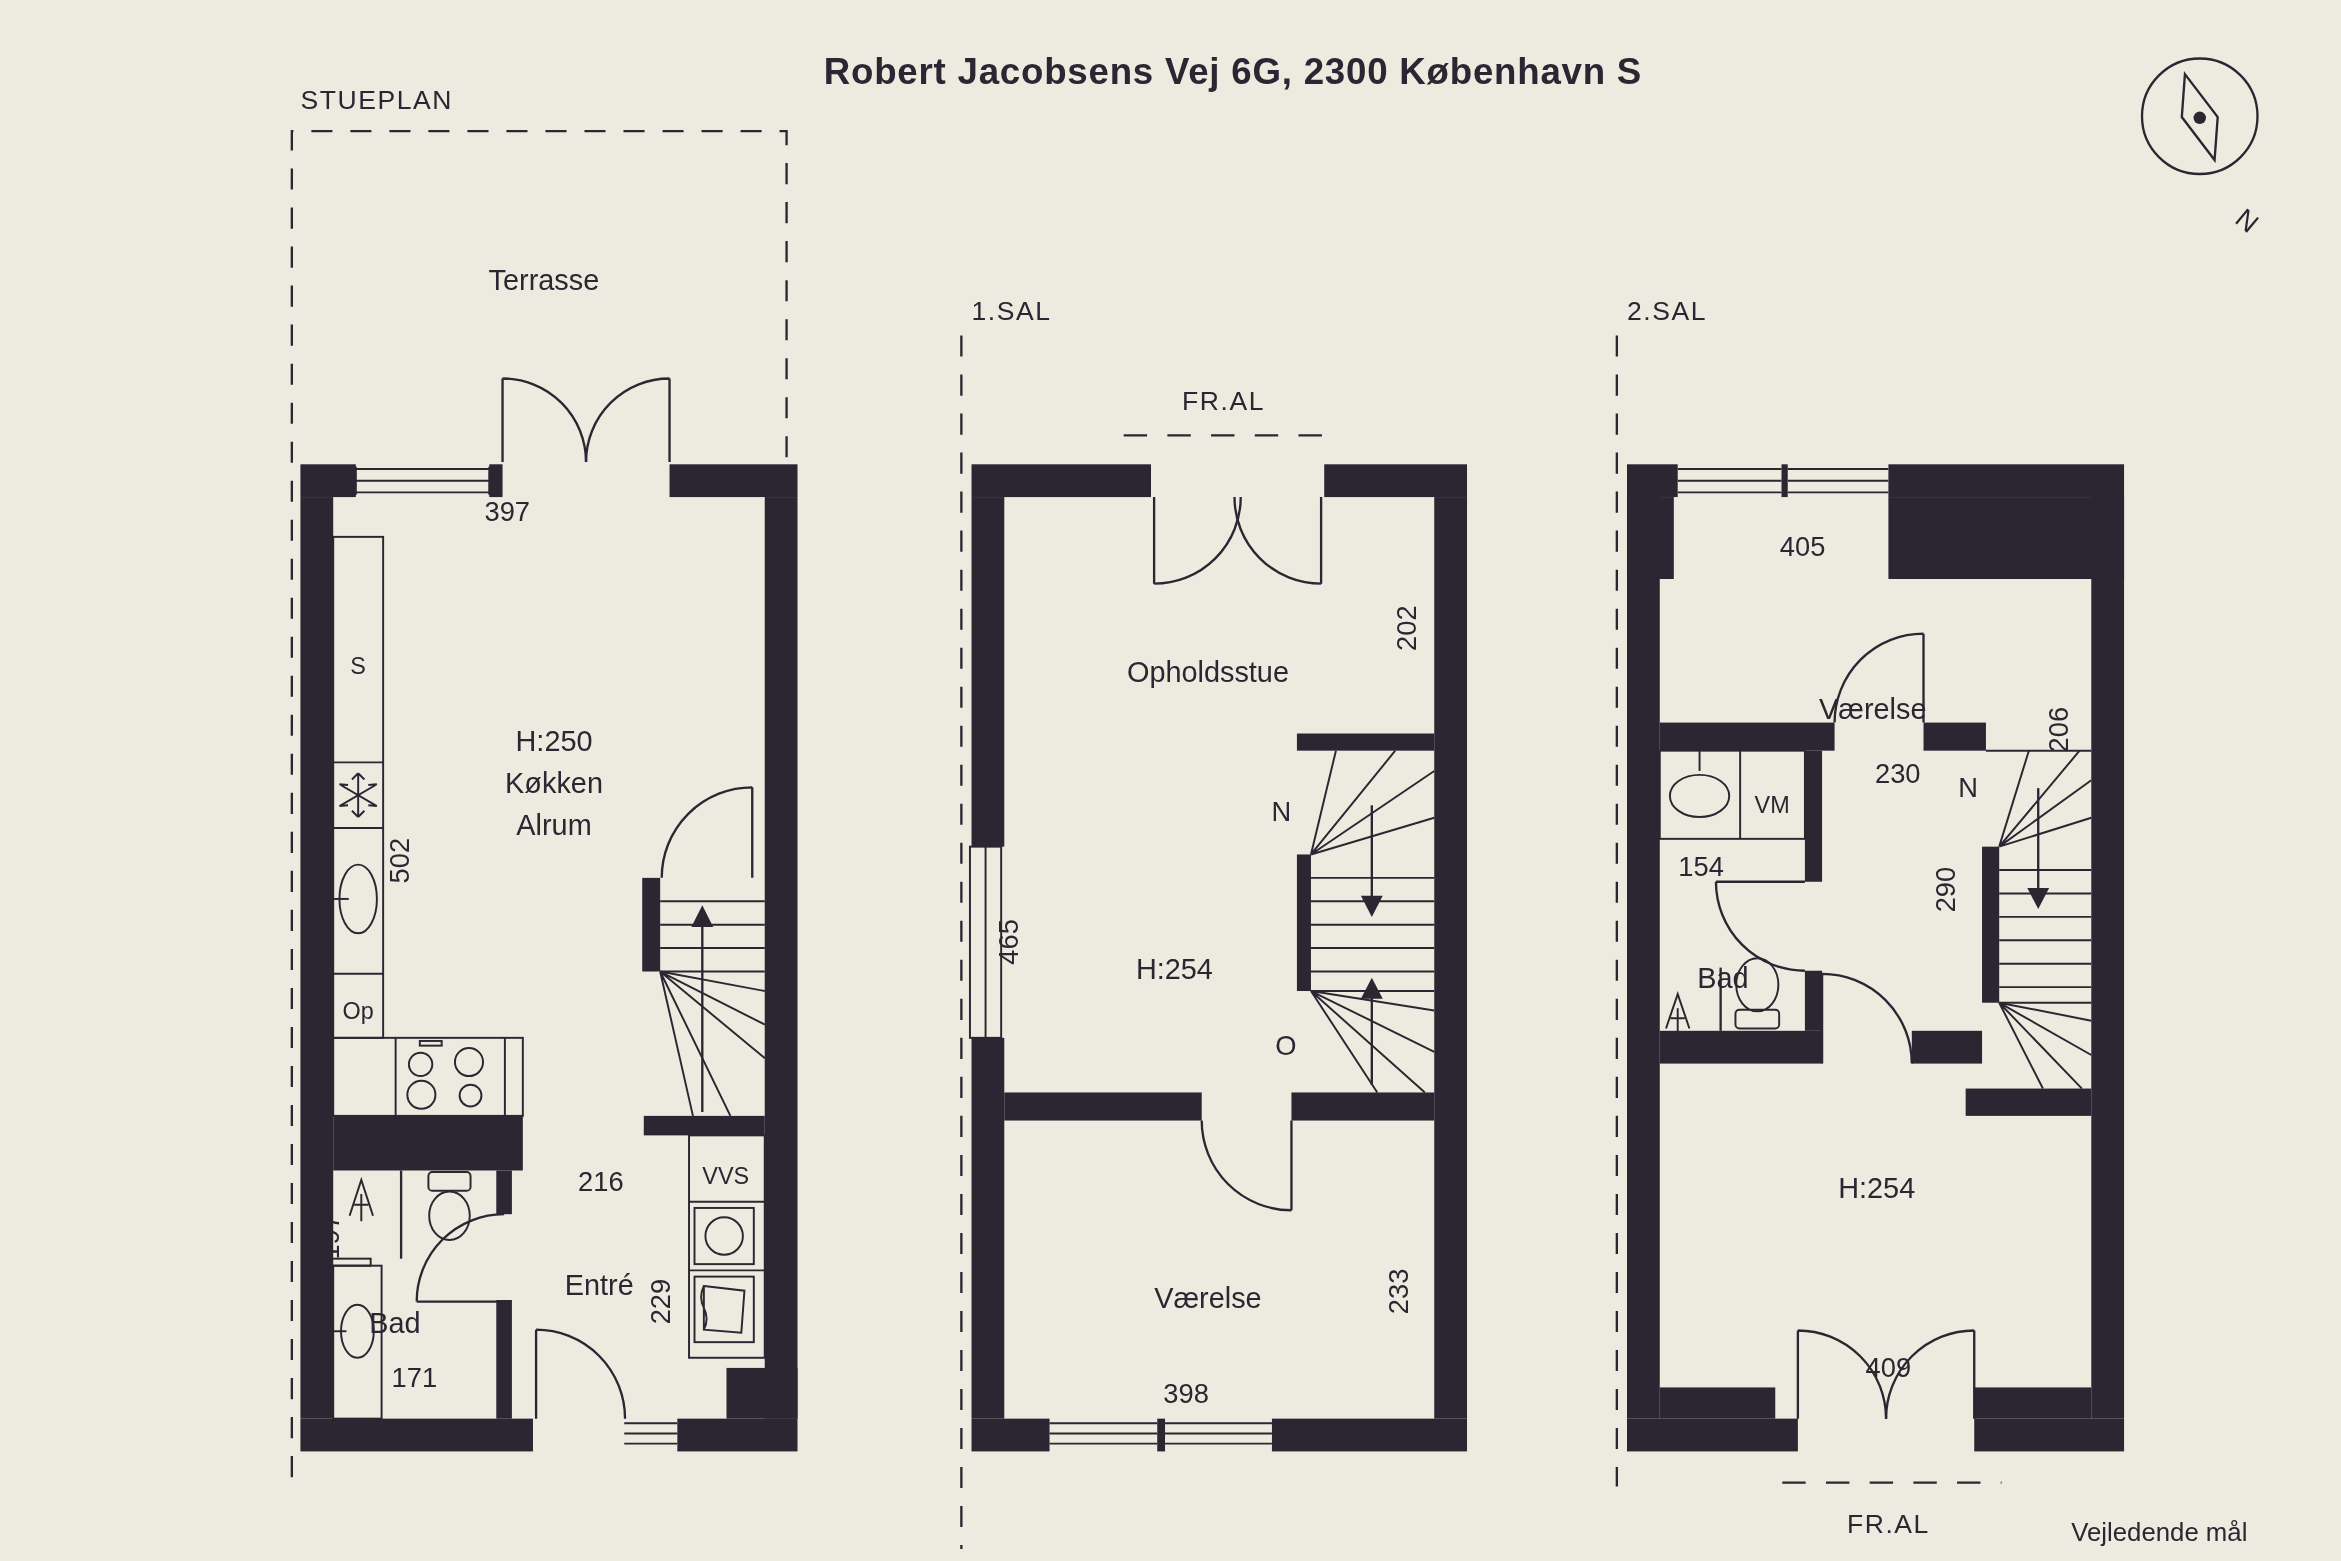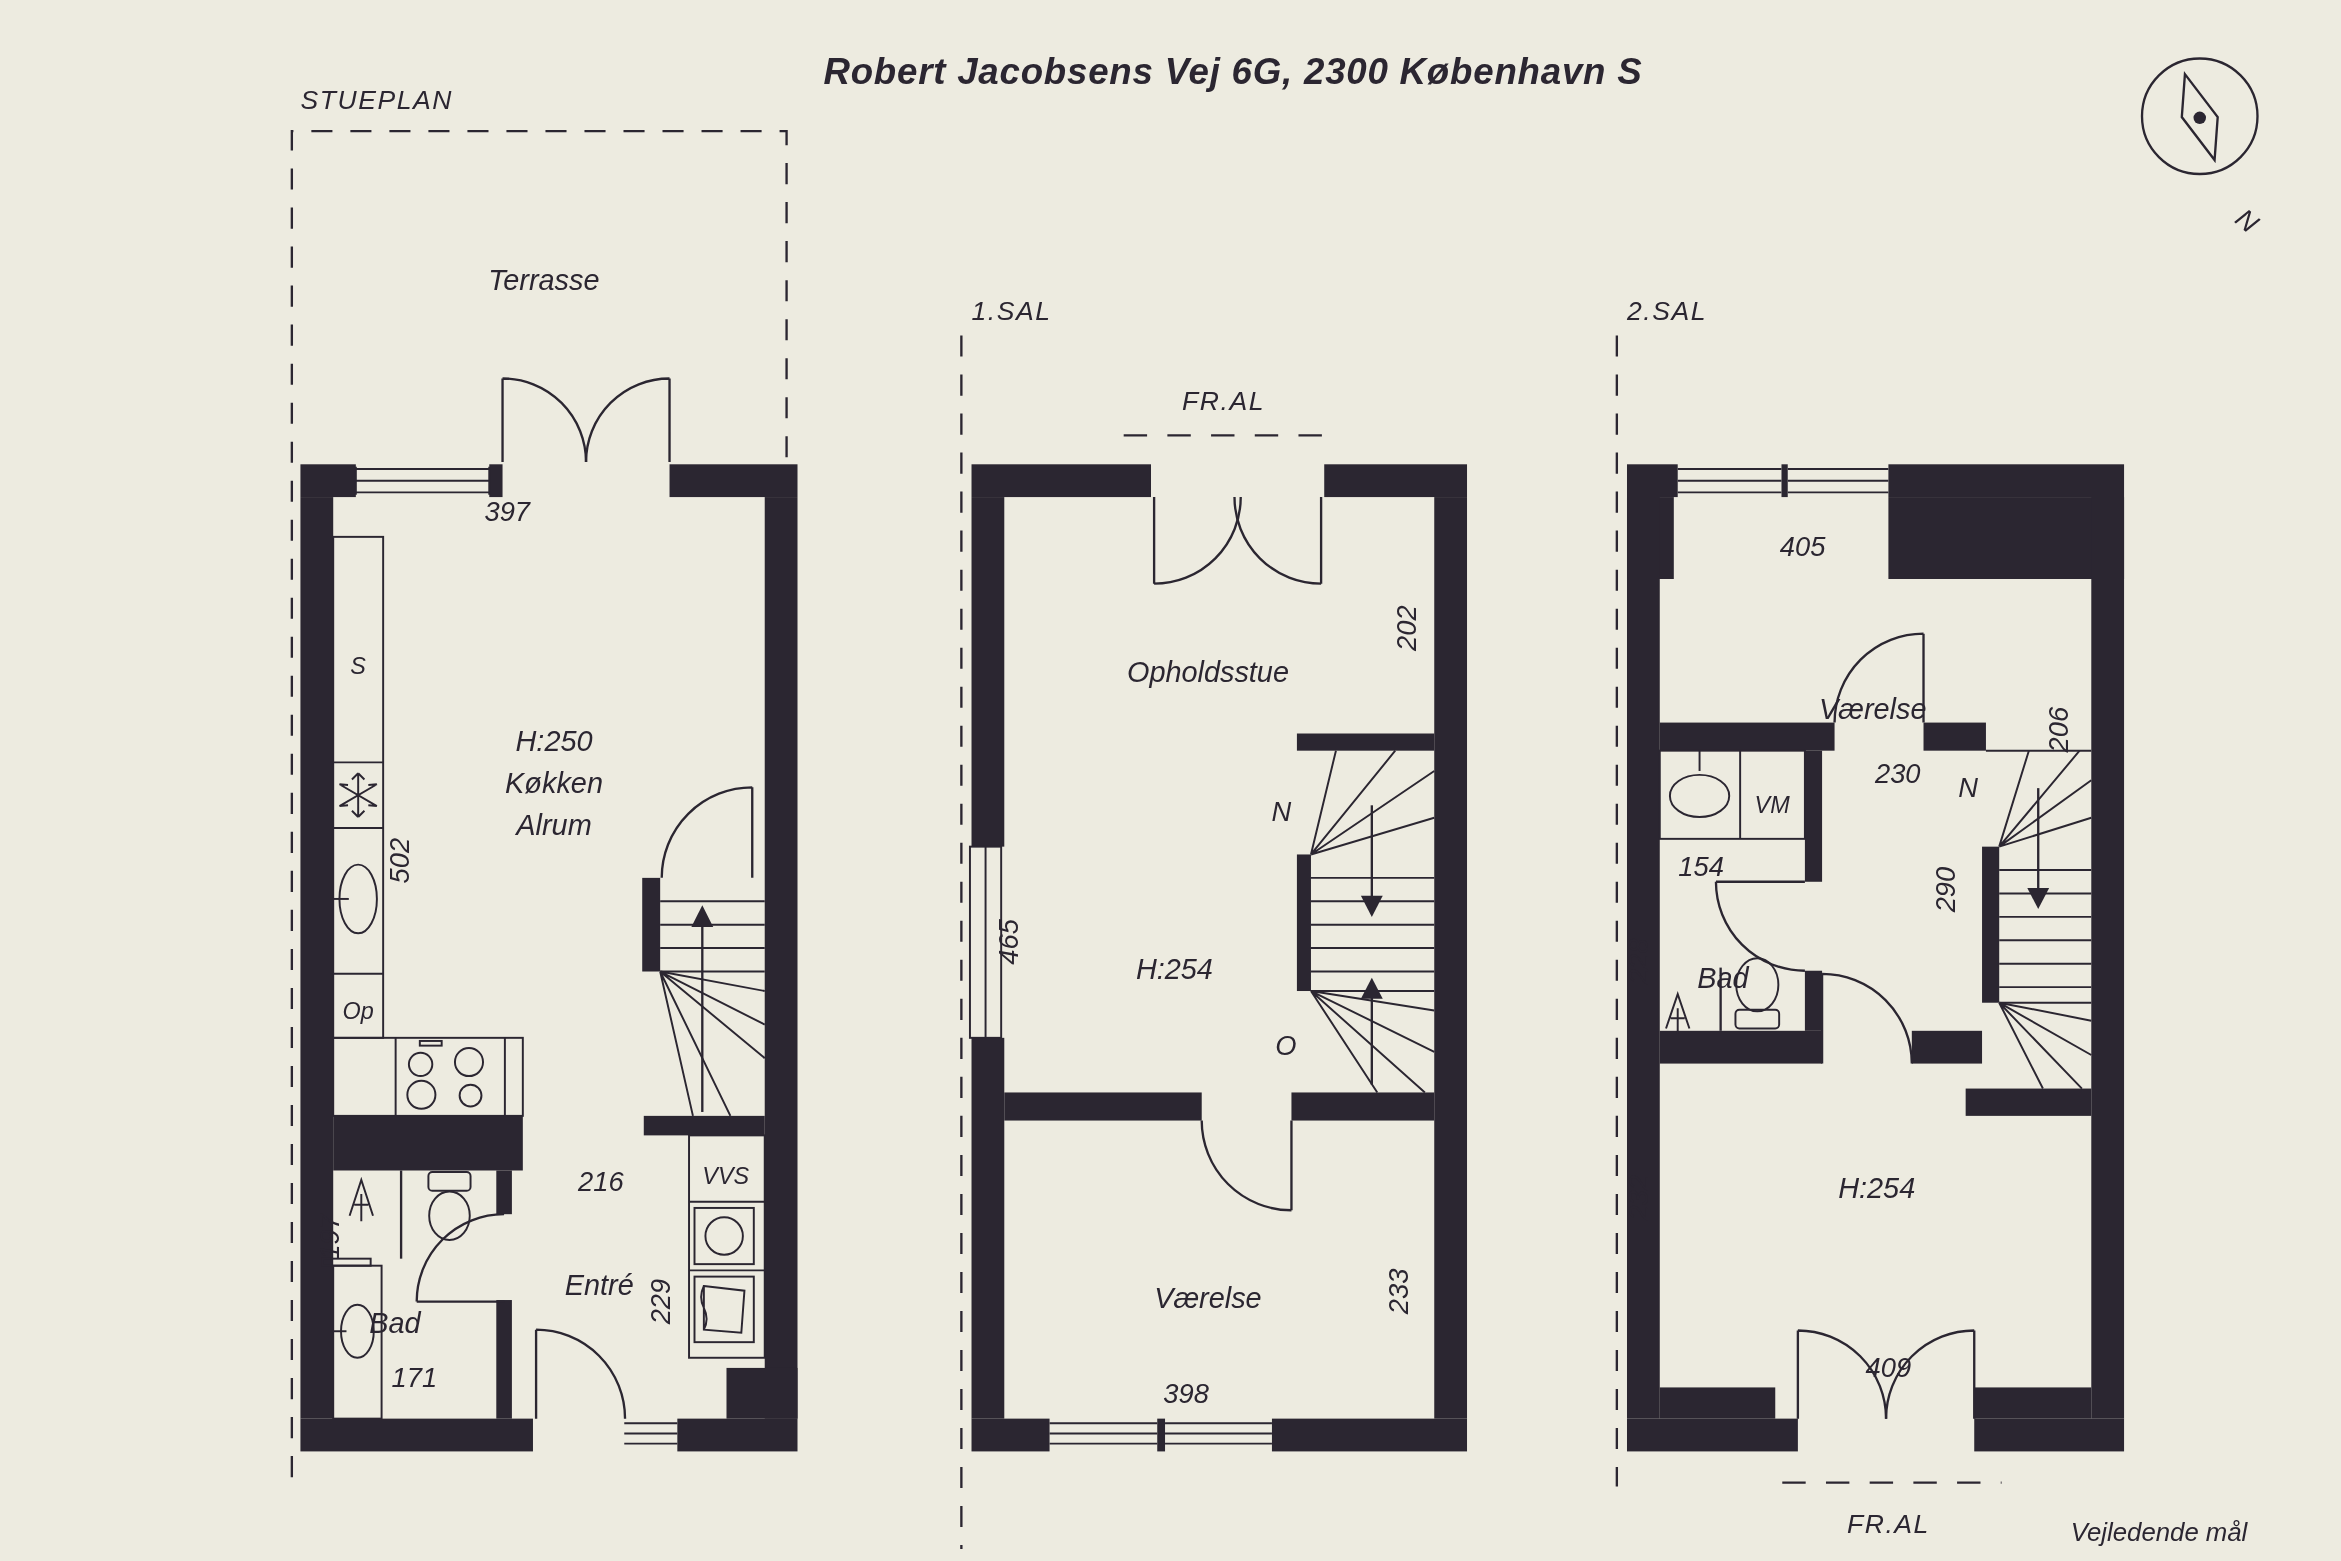--- a/index.html
+++ b/index.html
@@ -1,20 +1,20 @@
 <!DOCTYPE html>
 <html style="font-size:12.5px"><head>
 <meta charset="utf-8">
 <style>
   :root{
     --bg:#edebe0;
     --ink:#2b2631;
   }
   html,body{margin:0;padding:0;background:var(--bg);}
-  .page{width:100vw;max-width:100%;font-style:italic;}
+  .page{width:100vw;max-width:100%;}
   svg{display:block;width:100%;height:auto;background:var(--bg);}
   .wall{fill:var(--ink);stroke:none;}
   .ln{stroke:var(--ink);stroke-width:3;fill:none;}
   .thin{stroke:var(--ink);stroke-width:2.5;fill:none;}
   .dash{stroke:var(--ink);stroke-width:3;fill:none;stroke-dasharray:27 23;}
   .dashfral{stroke:var(--ink);stroke-width:3;fill:none;stroke-dasharray:30 26;}
   .arrow{fill:var(--ink);stroke:none;}
   text{font-family:"Liberation Sans","DejaVu Sans",sans-serif;fill:var(--ink);}
   .t-title{font-size:47px;font-weight:700;letter-spacing:1px;}
   .t-floor{font-size:34px;letter-spacing:2px;}

